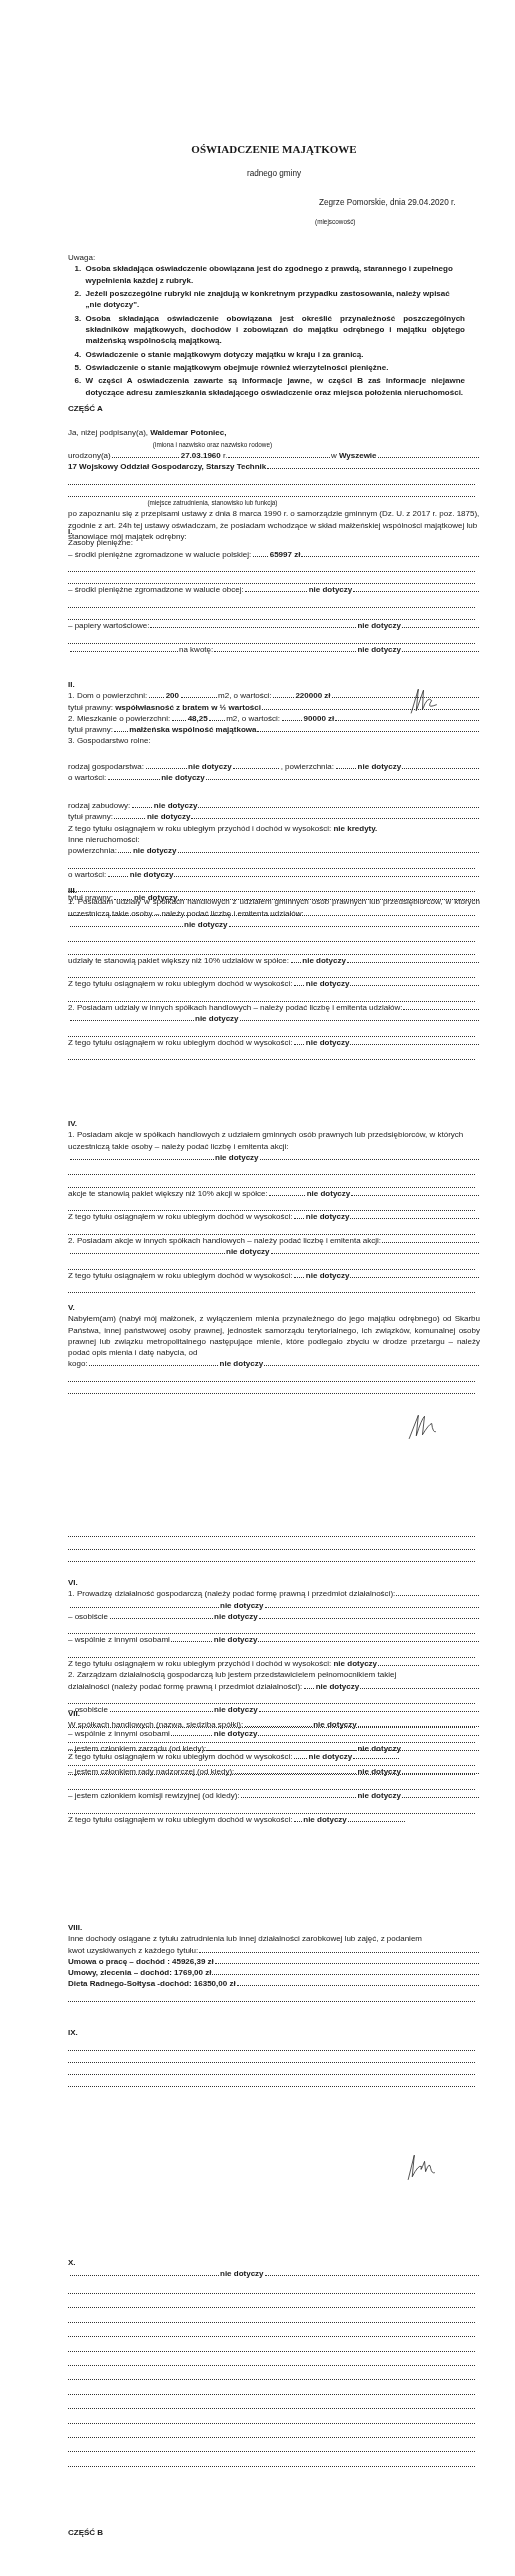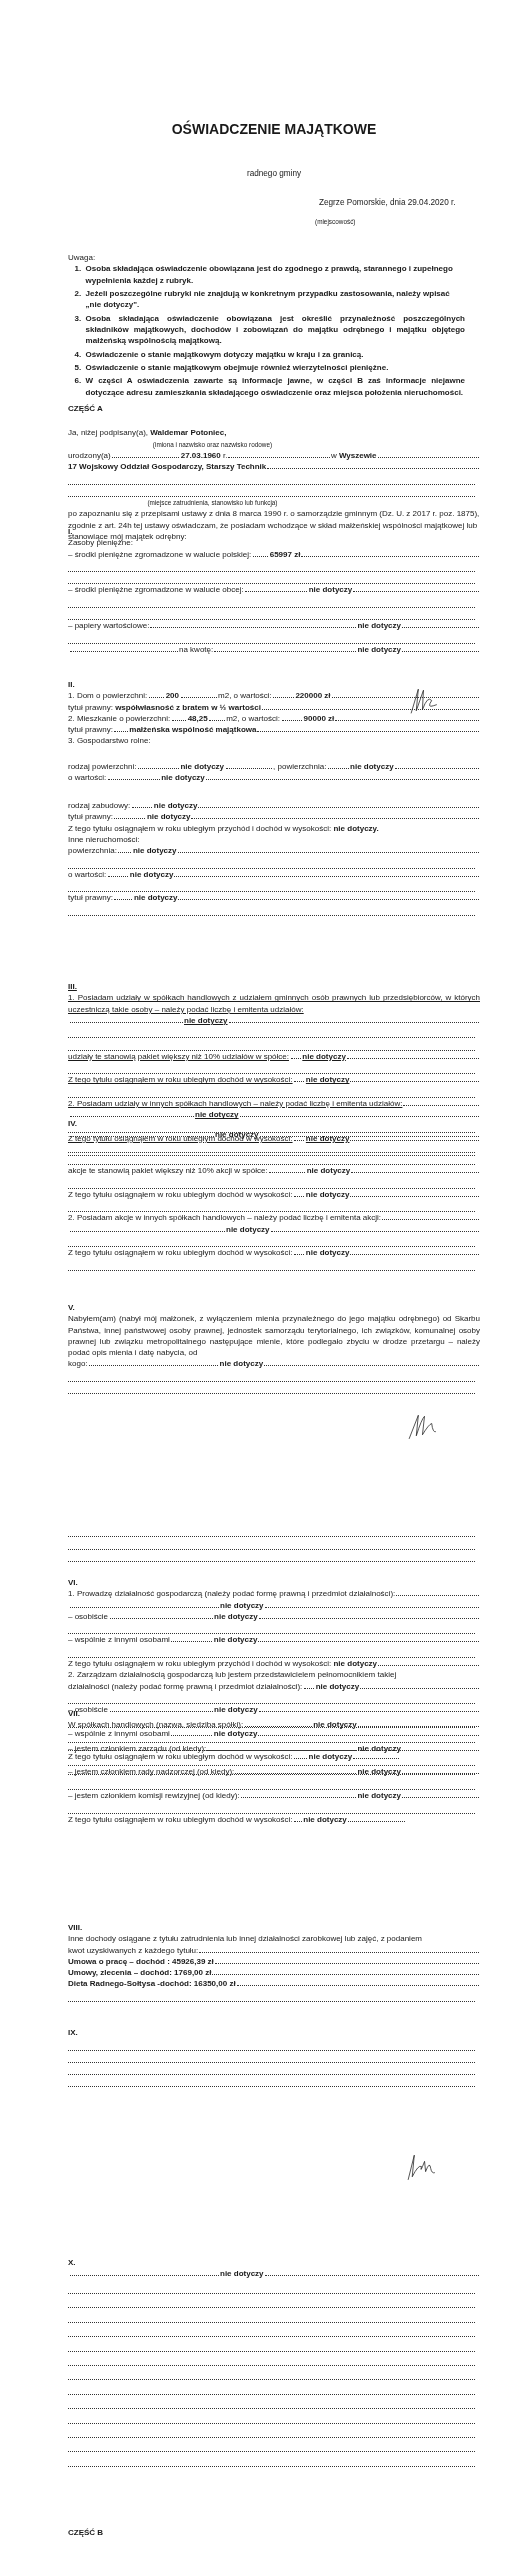--- a/index.html
+++ b/index.html
@@ -18,21 +18,21 @@
   ol.notes { margin:0; padding-left:15.5px; font-weight:bold; }
   ol.notes li { margin-bottom:2.1px; padding-left:2.1px; }
   .sig { position:absolute; width:36px; height:31px; }
   .sig svg { width:100%; height:100%; }
 </style>
 </head>
 <body>
 
 <div class="doc">
 
-  <div class="blk center b" style="top:124px;font-size:14px;">OŚWIADCZENIE MAJĄTKOWE</div>
+  <div class="blk center b" style="top:144px;font-size:11px;font-family:Liberation Serif, serif;">OŚWIADCZENIE MAJĄTKOWE</div>
   <div class="blk center" style="top:168px;font-size:8.2px;">radnego gminy</div>
   <div class="blk" style="top:197px;left:319px;width:155px;font-size:8.2px;">Zegrze Pomorskie, dnia 29.04.2020 r.</div>
   <div class="blk small" style="top:216px;left:315px;width:103px;">(miejscowość)</div>
 
   <div class="blk" style="top:252px;width:397px;">
     <div>Uwaga:</div>
     <ol class="notes">
       <li>Osoba składająca oświadczenie obowiązana jest do zgodnego z prawdą, starannego i zupełnego wypełnienia każdej z rubryk.</li>
       <li>Jeżeli poszczególne rubryki nie znajdują w konkretnym przypadku zastosowania, należy wpisać „nie dotyczy".</li>
       <li class="just">Osoba składająca oświadczenie obowiązana jest określić przynależność poszczególnych składników majątkowych, dochodów i zobowiązań do majątku odrębnego i majątku objętego małżeńską wspólnością majątkową.</li>
@@ -128,21 +128,21 @@
     <div class="line">
         <span>tytuł prawny:</span>
         <span class="pre" style="width:13.4px;"></span>
         <span class="b">małżeńska wspólność majątkowa</span>
         <span class="fill"></span>
       </div>
     <div>3. Gospodarstwo rolne:</div>
   </div>
 
   <div class="blk" style="top:761px;">
-    <div class="line"><span>rodzaj powierzchni:</span><span class="pre" style="width:41px;"></span><span class="b">nie dotyczy</span><span class="pre" style="width:46px;"></span>,&nbsp;<span>powierzchnia:</span><span class="pre" style="width:20.6px;"></span><span class="b">nie dotyczy</span><span class="fill"></span></div>
+    <div class="line"><span>rodzaj gospodarstwa:</span><span class="pre" style="width:41px;"></span><span class="b">nie dotyczy</span><span class="pre" style="width:46px;"></span>,&nbsp;<span>powierzchnia:</span><span class="pre" style="width:20.6px;"></span><span class="b">nie dotyczy</span><span class="fill"></span></div>
     <div class="line">
         <span>o wartości:</span>
         <span class="pre" style="width:52px;"></span>
         <span class="b">nie dotyczy</span>
         <span class="fill"></span>
       </div>
   </div>
 
   <div class="sig" style="left:407px;top:685px;"><svg viewBox="0 0 70 60">
         <path d="M8 55 L22 8 L18 50 L32 10 L30 48 Q40 20 48 30 Q38 45 52 40 L58 38" stroke="#222" stroke-width="1.5" fill="none"></path>
@@ -154,21 +154,21 @@
         <span class="pre" style="width:20.6px;"></span>
         <span class="b">nie dotyczy</span>
         <span class="fill"></span>
       </div>
     <div class="line">
         <span>tytuł prawny:</span>
         <span class="pre" style="width:31px;"></span>
         <span class="b">nie dotyczy</span>
         <span class="fill"></span>
       </div>
-    <div><span>Z tego tytułu osiągnąłem w roku ubiegłym przychód i dochód w wysokości:</span> <span class="b">nie dotyczy.</span></div>
+    <div><span>Z tego tytułu osiągnąłem w roku ubiegłym przychód i dochód w wysokości:</span> <span class="b">nie kredyty.</span></div>
     <div>Inne nieruchomości:</div>
     <div class="line">
         <span>powierzchnia:</span>
         <span class="pre" style="width:13px;"></span>
         <span class="b">nie dotyczy</span>
         <span class="fill"></span>
       </div>
     <span class="dots"></span>
     <div class="line">
         <span>o wartości:</span>
@@ -179,21 +179,21 @@
     <span class="dots"></span>
     <div class="line">
         <span>tytuł prawny:</span>
         <span class="pre" style="width:18px;"></span>
         <span class="b">nie dotyczy</span>
         <span class="fill"></span>
       </div>
     <span class="dots"></span>
   </div>
 
-  <div class="blk" style="top:981px;text-decoration:underline;">
+  <div class="blk" style="top:885px;">
     <div class="b">III.</div>
     <div class="just">1. Posiadam udziały w spółkach handlowych z udziałem gminnych osób prawnych lub przedsiębiorców, w których uczestniczą takie osoby – należy podać liczbę i emitenta udziałów:</div>
     <div class="line">
         <span class="pre" style="width:113px;"></span>
         <span class="b">nie dotyczy</span>
         <span class="fill"></span>
       </div>
     <span class="dots"></span>
       <span class="dots"></span>
     <div class="line">
@@ -224,20 +224,21 @@
         <span>Z tego tytułu osiągnąłem w roku ubiegłym dochód w wysokości:</span>
         <span class="pre" style="width:10.3px;"></span>
         <span class="b">nie dotyczy</span>
         <span class="fill"></span>
       </div>
     <span class="dots"></span>
   </div>
 
   <div class="blk" style="top:1118px;">
     <div class="b">IV.</div>
+    <div>1. Posiadam akcje w spółkach handlowych z udziałem gminnych osób prawnych lub przedsiębiorców, w których uczestniczą takie osoby – należy podać liczbę i emitenta akcji:</div>
     <div class="line">
         <span class="pre" style="width:144px;"></span>
         <span class="b">nie dotyczy</span>
         <span class="fill"></span>
       </div>
     <span class="dots"></span>
       <span class="dots"></span>
     <div class="line">
         <span>akcje te stanowią pakiet większy niż 10% akcji w spółce:</span>
         <span class="pre" style="width:36px;"></span>

